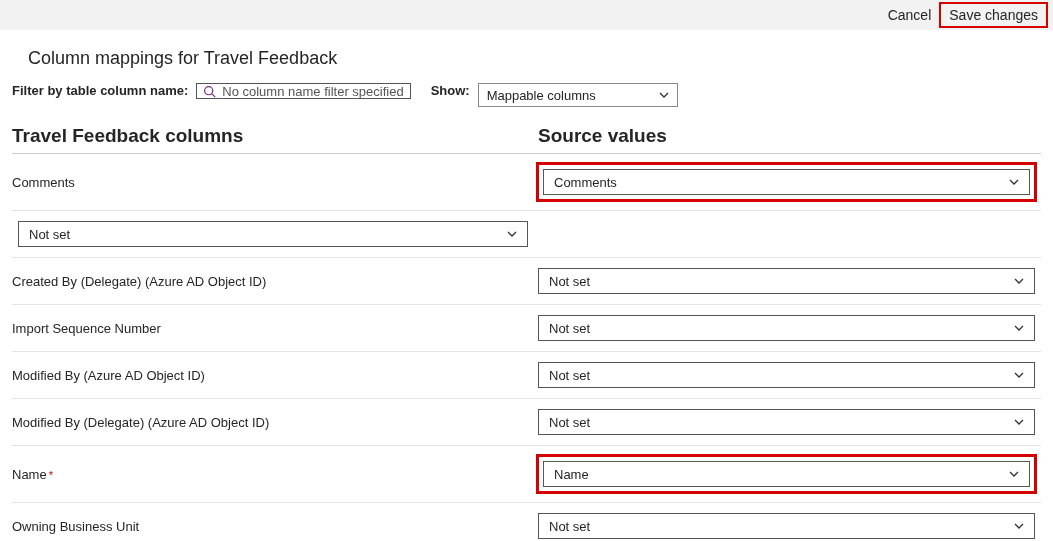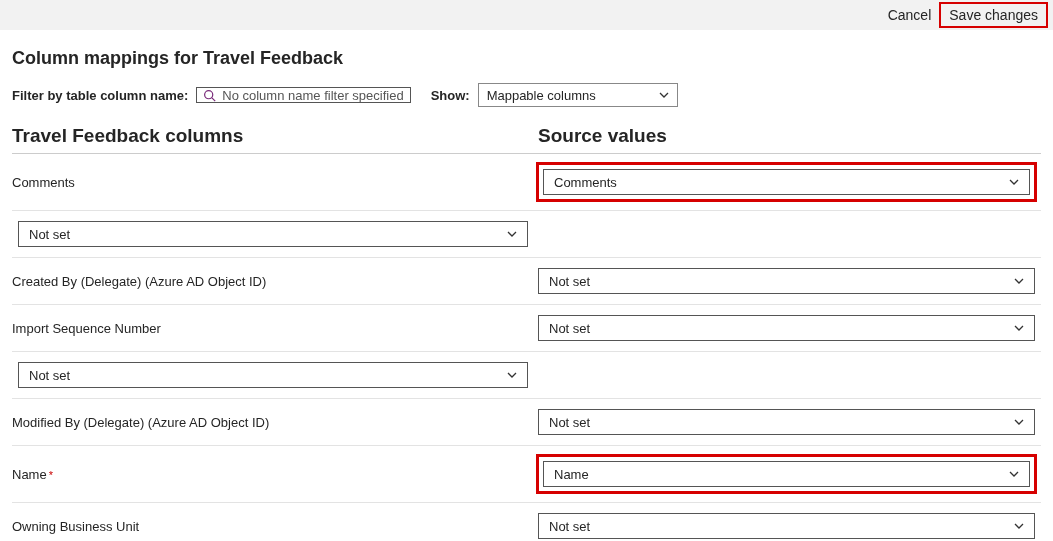--- a/index.html
+++ b/index.html
@@ -19,26 +19,26 @@
   }
   .save-highlight {
     border: 2px solid #d60000;
     padding: 2px 6px;
   }
   .page {
     padding: 12px 12px 4px 12px;
   }
   .page-title {
     font-size: 18px;
-    margin: 6px 0 14px 0;
-    font-weight: 700;
+    margin: 6px 0 14px 16px;
+    font-weight: 400;
   }
   .filter-row {
     display: flex;
-    align-items: center;
+    align-items: flex-start;
     gap: 8px;
     flex-wrap: wrap;
     margin-bottom: 18px;
   }
   .filter-label { font-weight: 700; }
   .filter-input {
     border: 1px solid #555;
     height: 16px;
     display: inline-flex;
     align-items: center;
@@ -172,20 +172,21 @@
             <div class="dd">
               <span>Not set</span>
               <svg class="chev" viewBox="0 0 10 10">
                 <path d="M1 3 L5 7 L9 3" fill="none" stroke="#333" stroke-width="1.3"></path>
               </svg>
             </div>
           </div>
         </div>
       </div>
       <div class="row">
+        <div class="col-left"><span>Modified By (Azure AD Object ID)</span></div>
         <div class="col-right">
           <div class="dd-wrap">
             <div class="dd">
               <span>Not set</span>
               <svg class="chev" viewBox="0 0 10 10">
                 <path d="M1 3 L5 7 L9 3" fill="none" stroke="#333" stroke-width="1.3"></path>
               </svg>
             </div>
           </div>
         </div>

